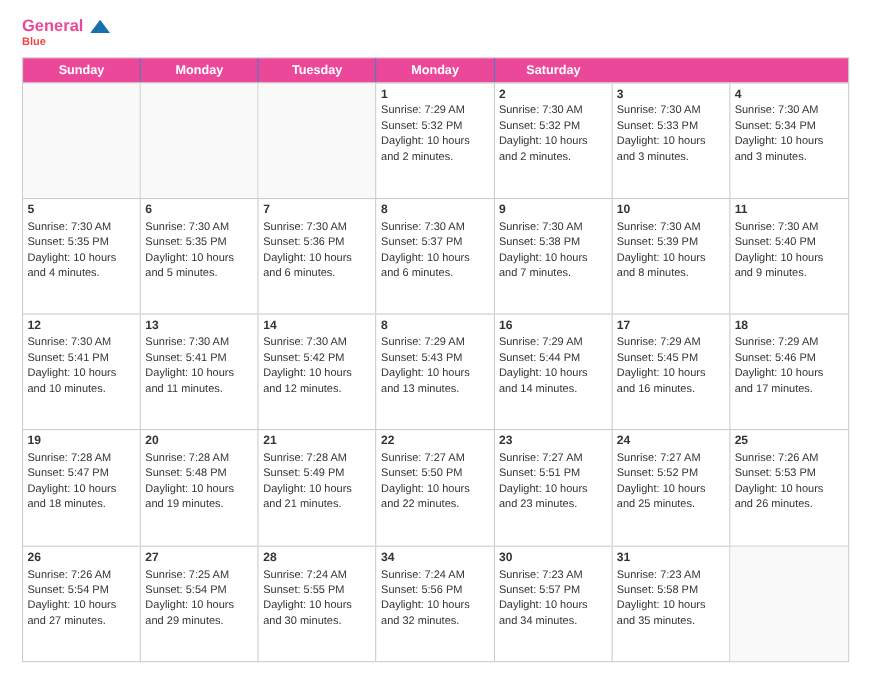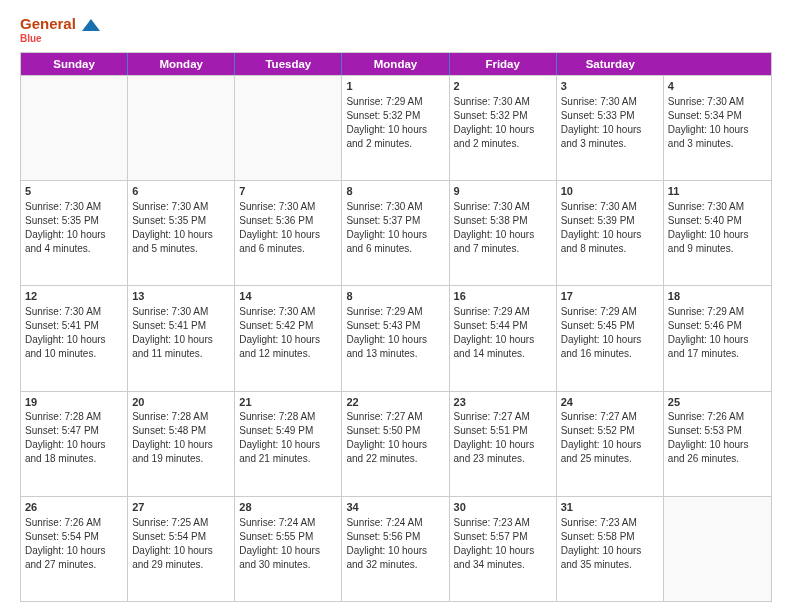--- a/index.html
+++ b/index.html
@@ -43,21 +43,21 @@
     }
     .calendar {
       flex: 1;
       display: flex;
       flex-direction: column;
       border: 1px solid #ccc;
     }
     .cal-header-row {
       display: grid;
       grid-template-columns: repeat(7, 1fr);
-      background: #a21caf;
+      background: #ec4899;
     }
     .cal-header-cell {
       color: #fff;
       font-size: 11.5px;
       font-weight: bold;
       padding: 5px 4px;
       text-align: center;
       border-right: 1px solid #4a7cc8;
     }
     .cal-header-cell:last-child { border-right: none; }
@@ -95,42 +95,41 @@
       line-height: 1.4;
     }
   </style>
 </head>
 <body>
 
 <div class="page">
   <div class="header">
     <div class="logo">
       <div style="display:flex;flex-direction:column;line-height:1.1;">
-        <span style="font-size:15px;font-weight:bold;color:#c2410c;">General
+        <span style="font-size:15px;font-weight:bold;color:#ec4899;">General
           <svg style="display:inline;vertical-align:middle;margin-left:2px;" width="18" height="16" viewBox="0 0 18 16">
             <polygon points="0,14 9,2 18,14" fill="#1a6faf"></polygon>
             <polygon points="6,14 12,14 12,8 6,8" fill="#1a6faf" opacity="0.6"></polygon>
           </svg>
         </span>
         <span style="font-size:10px;font-weight:bold;color:#ef4444;">Blue</span>
       </div>
     </div>
     <div class="title-block">
       <div class="calendar-title"></div>
       <div class="calendar-subtitle"></div>
     </div>
   </div>
 
   <div class="calendar">
     <div class="cal-header-row">
     <div class="cal-header-cell">Sunday</div>
         <div class="cal-header-cell">Monday</div>
         <div class="cal-header-cell">Tuesday</div>
         <div class="cal-header-cell">Monday</div>
-        <div class="cal-header-cell">Friday</div>
         <div class="cal-header-cell">Saturday</div>
       </div>
     <div class="cal-body">
     <div class="cal-row">
           <div class="cal-cell empty"></div>
           <div class="cal-cell empty"></div>
           <div class="cal-cell empty"></div>
           <div class="cal-cell"><span class="day-num">1</span><span class="cell-text">Sunrise: 7:29 AM<br>Sunset: 5:32 PM<br>Daylight: 10 hours and 2 minutes.</span></div>
           <div class="cal-cell"><span class="day-num">2</span><span class="cell-text">Sunrise: 7:30 AM<br>Sunset: 5:32 PM<br>Daylight: 10 hours and 2 minutes.</span></div>
           <div class="cal-cell"><span class="day-num">3</span><span class="cell-text">Sunrise: 7:30 AM<br>Sunset: 5:33 PM<br>Daylight: 10 hours and 3 minutes.</span></div>

